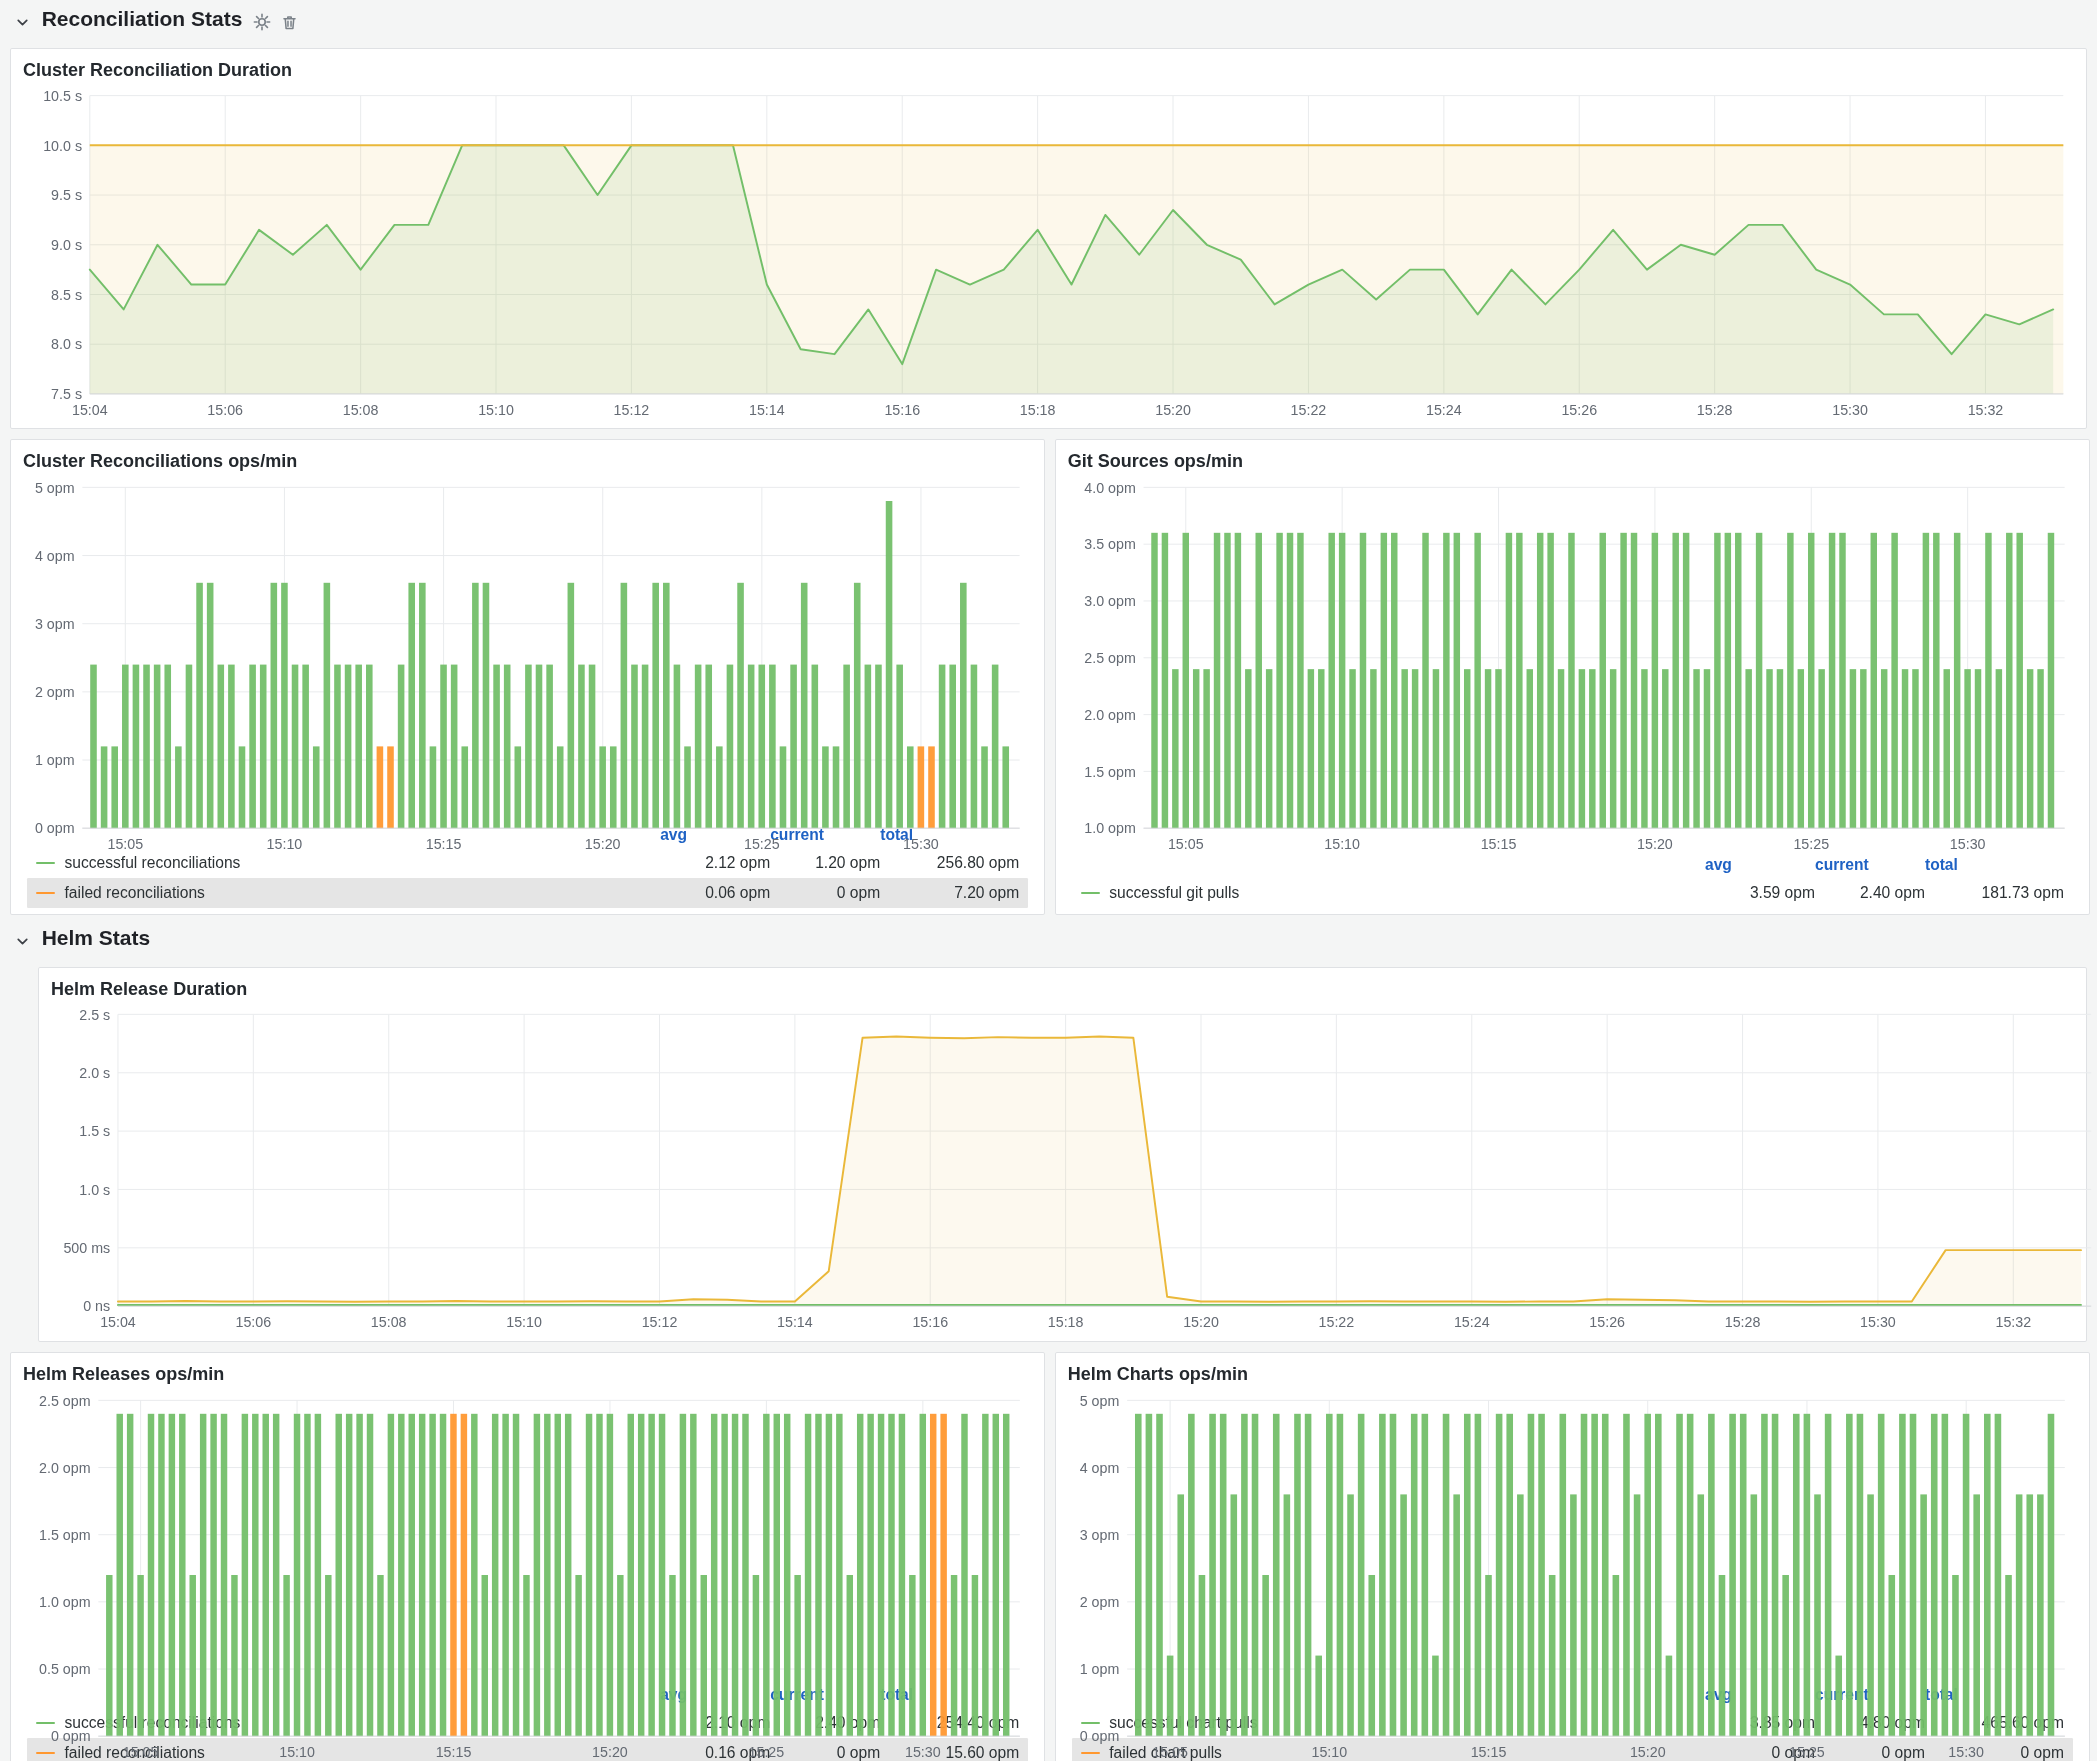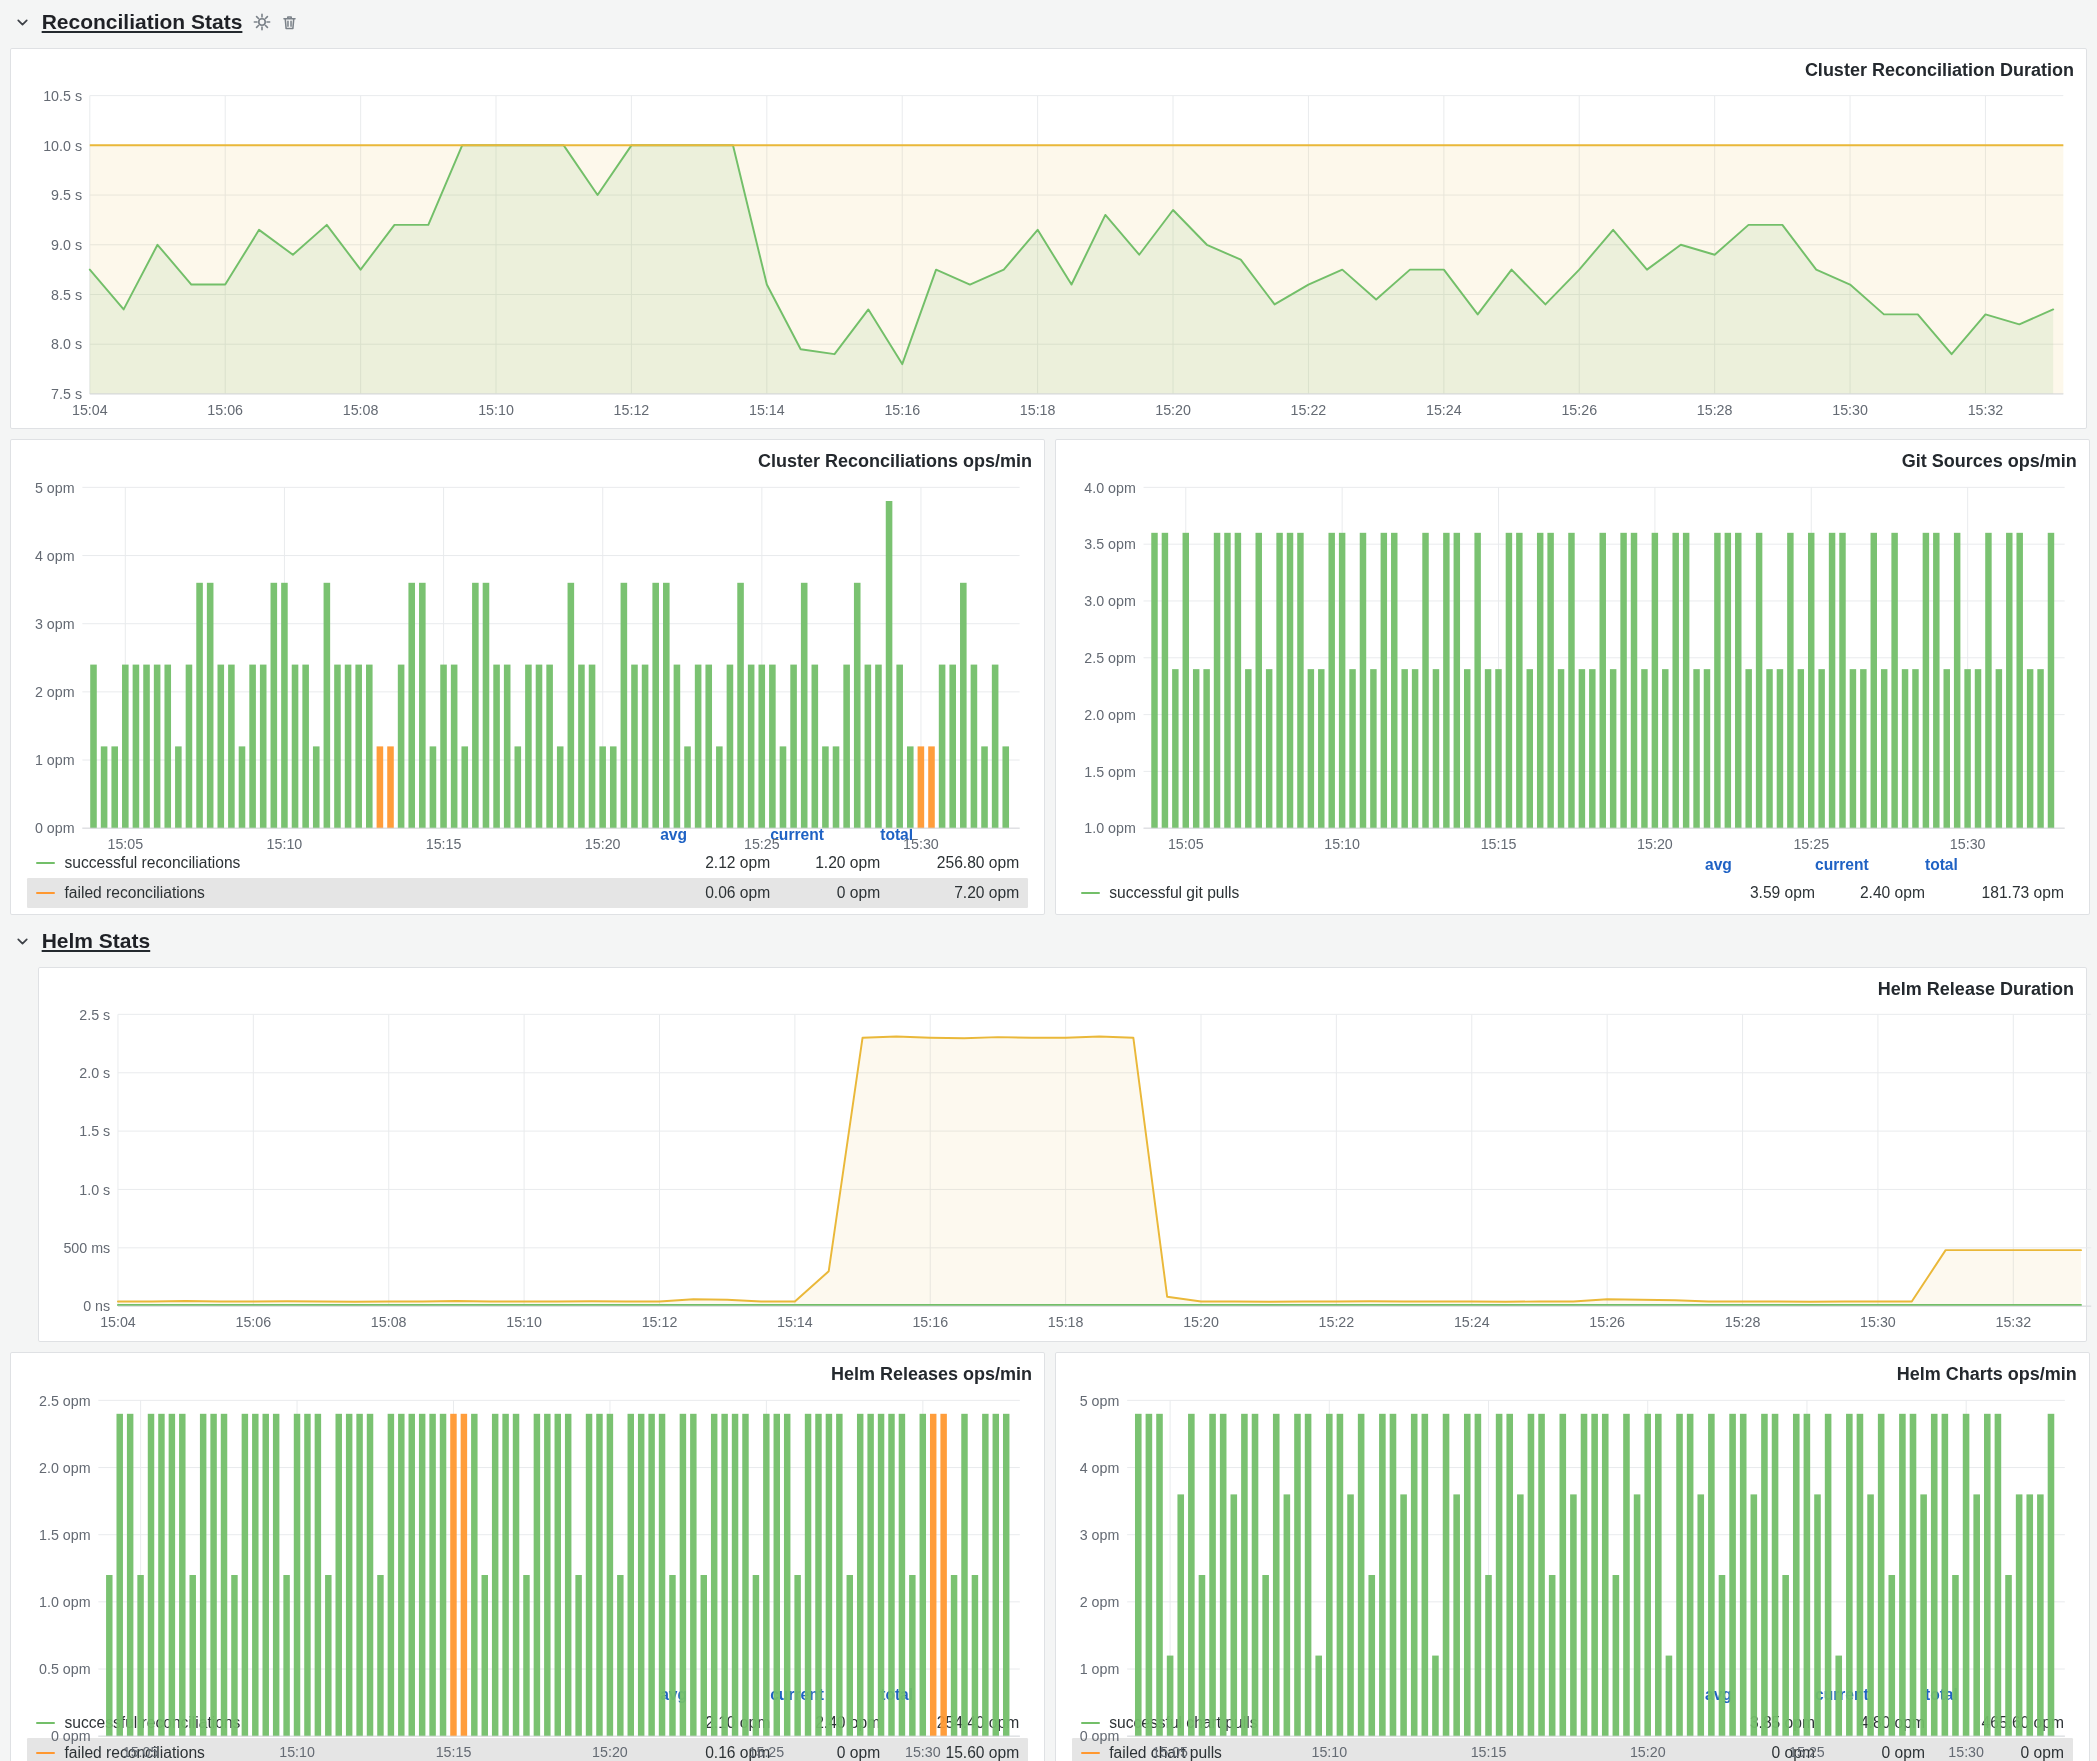--- a/index.html
+++ b/index.html
@@ -3,30 +3,30 @@
 <meta charset="utf-8">
 <style>
   html,body{margin:0;padding:0;}
   body{
     width:2097px;height:1761px;overflow:hidden;
     background:#f4f5f5;
     font-family:"Liberation Sans", sans-serif;
     color:#24292e;
   }
   .wrap{padding:6.5px 10.4px 0;display:flex;flex-direction:column;gap:10.4px;}
-  .section-head{display:flex;align-items:center;gap:10.4px;height:31px;padding:0 3.9px;text-decoration:underline;}
+  .section-head{display:flex;gap:10.4px;height:31px;padding:0 3.9px;}
   .section-title{font-size:21px;font-weight:700;color:#1f2126;cursor:pointer;}
   .icon-btn{display:flex;align-items:center;cursor:pointer;}
   .chev{display:flex;align-items:center;cursor:pointer;}
   .panel{
     background:#ffffff;border:0.6px solid #dfe1e4;border-radius:1.9px;
     display:flex;flex-direction:column;padding:7.8px 11.7px 5.2px;box-sizing:border-box;
   }
   .panel-title{
-    text-align:right;font-size:18px;font-weight:600;color:#24292e;
+    text-align:left;font-size:18px;font-weight:600;color:#24292e;
     height:28.5px;line-height:26px;flex:0 0 auto;cursor:pointer;
   }
   .chart{flex:1 1 auto;min-height:0;position:relative;}
   .row{display:flex;gap:10.4px;}
   .row .panel{flex:1 1 0;}
   .p1{height:381px;}
   .r2 .panel{height:476px;}
   .p4{height:375px;margin-left:28px;}
   .r4 .panel{height:423px;}
   .legend{flex:0 0 auto;padding:2.6px 3.9px 1.3px;}

